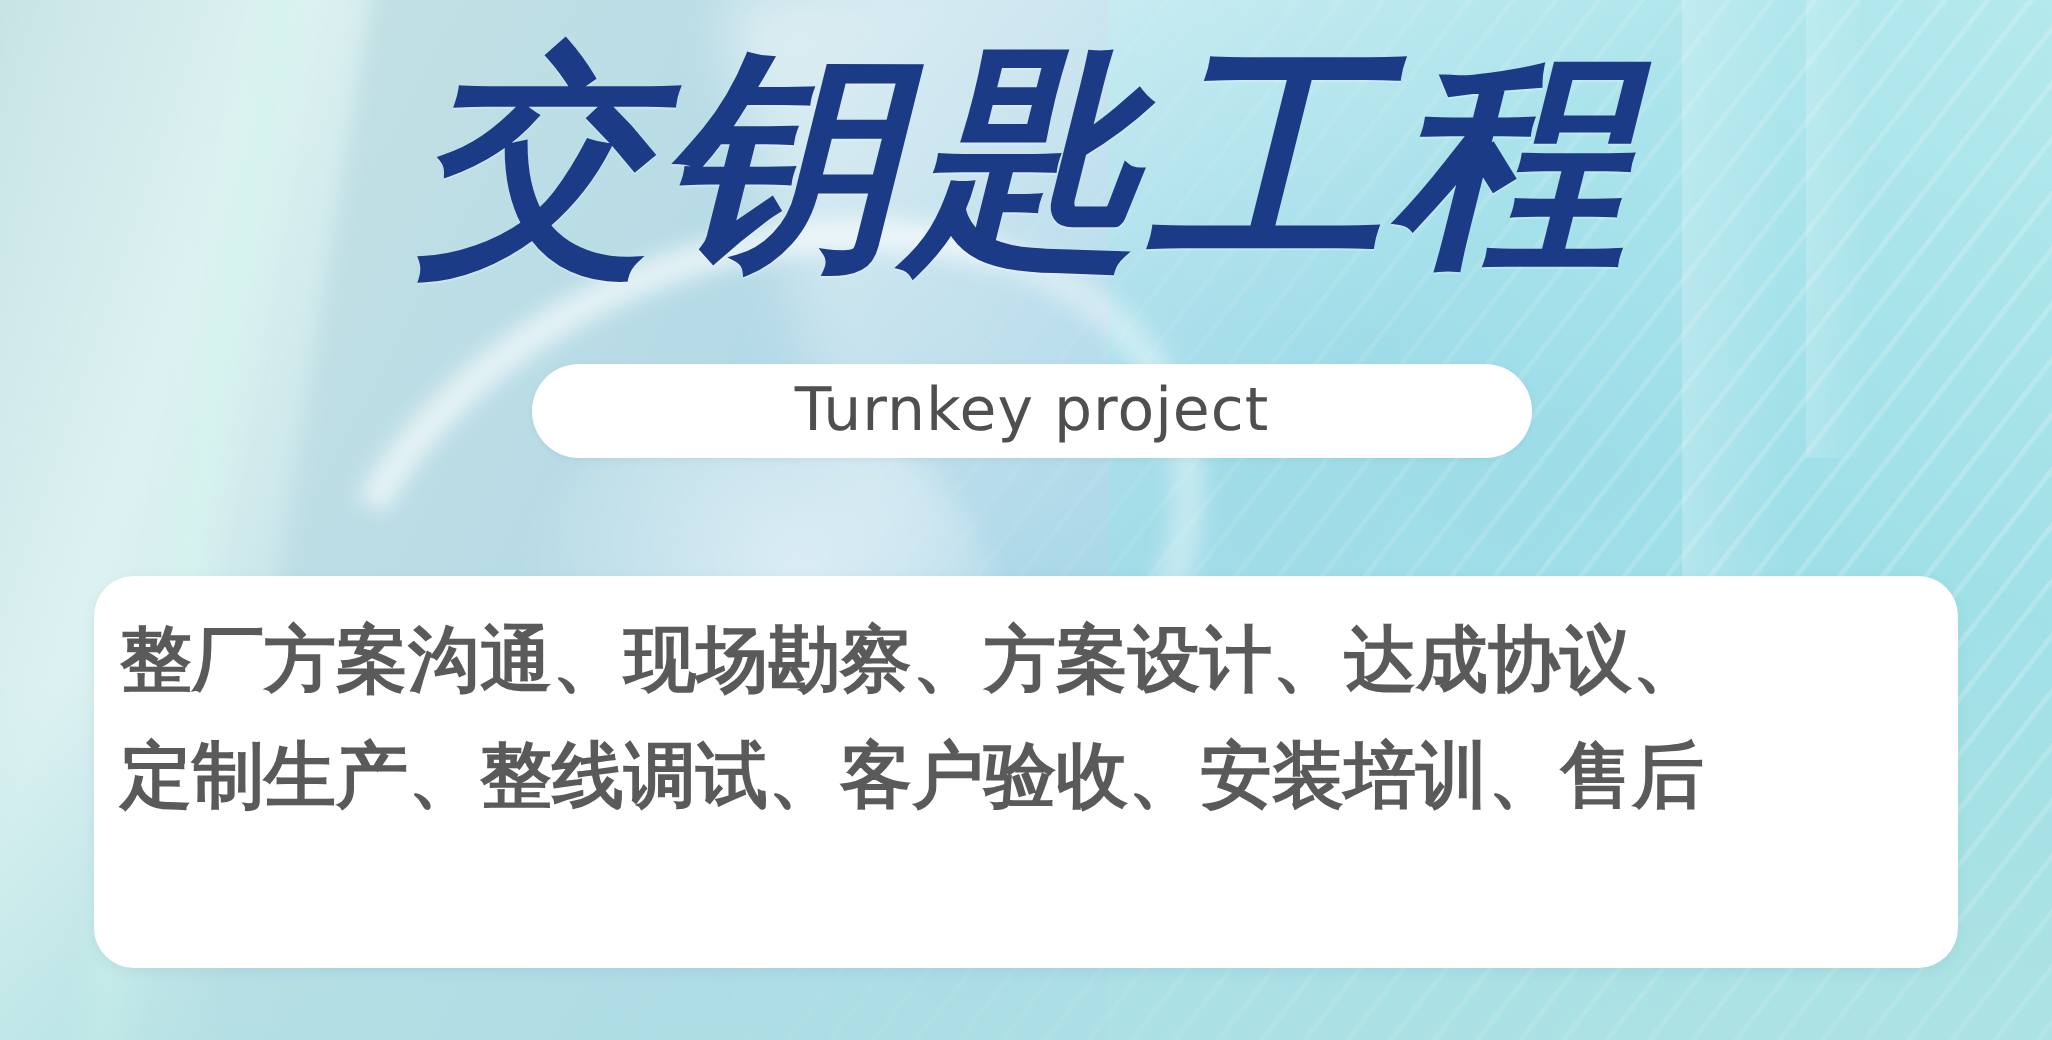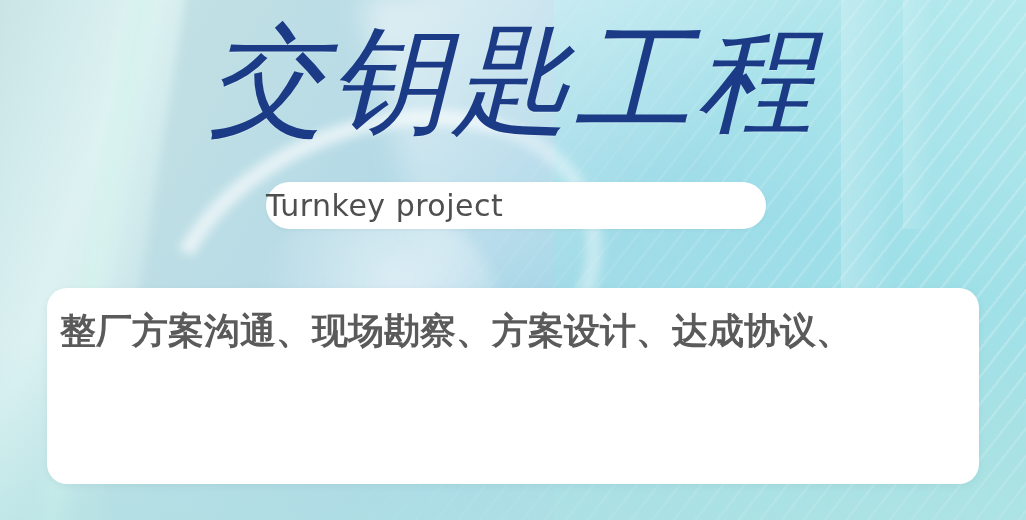--- a/index.html
+++ b/index.html
@@ -99,36 +99,36 @@
 
   
   .content{ position:absolute; inset:0; }
 
   .headline{
     position:absolute;
     left:0; right:0; top:14px;
     text-align:center;
     color:#1b3b87;
     font-family:"DejaVu Sans","Liberation Sans",sans-serif;
-    font-weight:normal;
+    font-weight:bold;
     font-size:118px;
     line-height:1.12;
     letter-spacing:4px;
     font-style:italic;
     text-shadow:0 1px 0 rgba(255,255,255,0.25);
     white-space:nowrap;
   }
 
   .subtitle-pill{
     position:absolute;
     left:266px; top:182px;
     width:500px; height:47px;
     background:#ffffff;
     border-radius:24px;
-    display:flex; align-items:center; justify-content:flex-start;
+    display:flex; align-items:center; justify-content:center;
     box-shadow:0 1px 3px rgba(90,130,140,0.10);
   }
   .subtitle-pill span{
     color:#4f4f4f;
     font-size:30px;
     letter-spacing:0.5px;
     font-family:"DejaVu Sans","Liberation Sans",sans-serif;
   }
 
   .body-card{
@@ -173,17 +173,18 @@
 
     <h1 class="headline">交钥匙工程</h1>
 
     <div class="subtitle-pill">
       <span>Turnkey project</span>
     </div>
 
     <div class="body-card">
       <div class="lines">
         <span class="line">整厂方案沟通、现场勘察、方案设计、达成协议、</span>
+        <span class="line">定制生产、整线调试、客户验收、安装培训、售后</span>
       </div>
     </div>
 
   </div>
 </div>
 
 </body></html>

